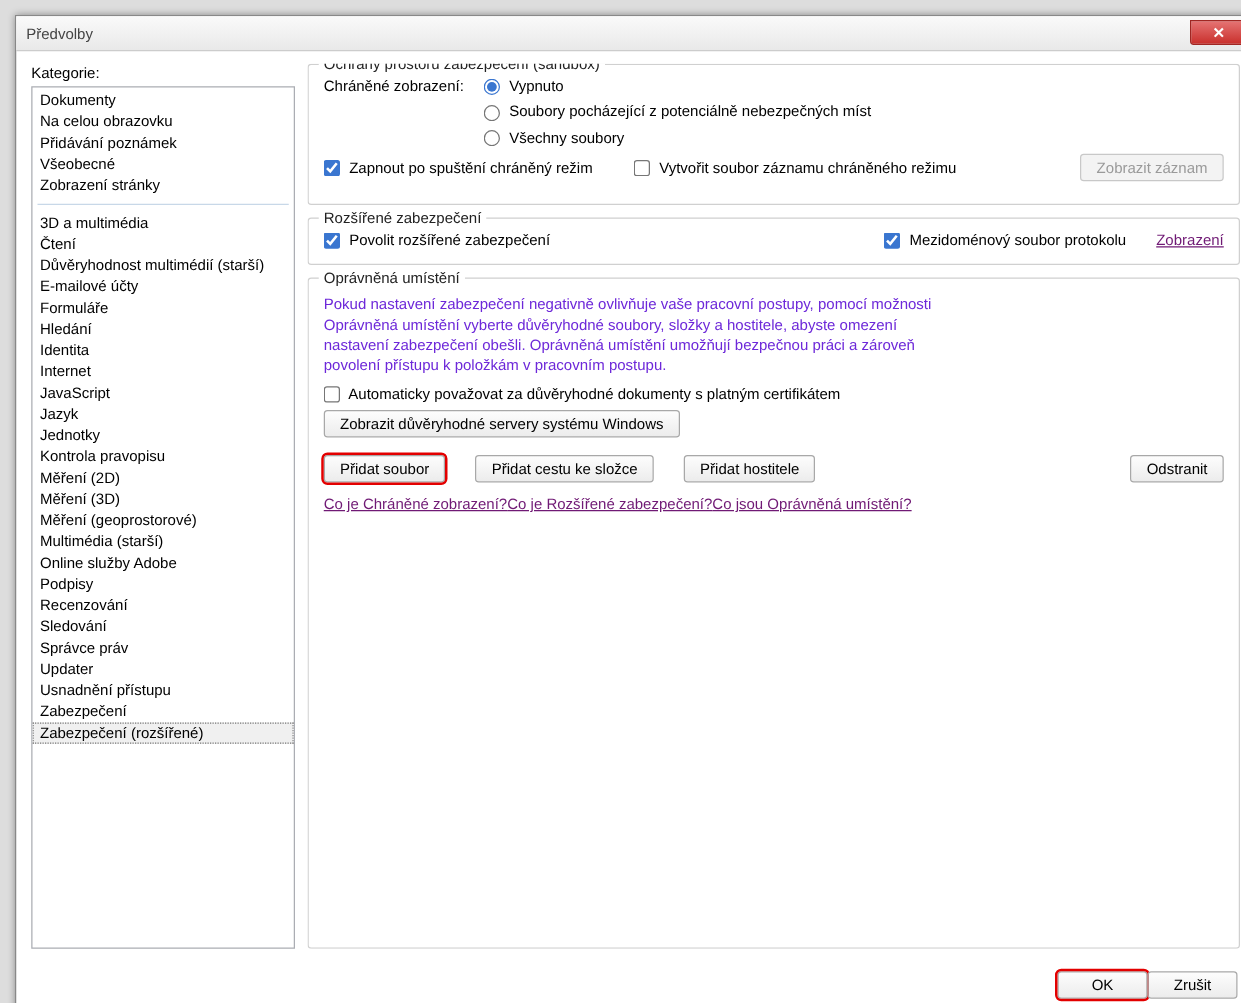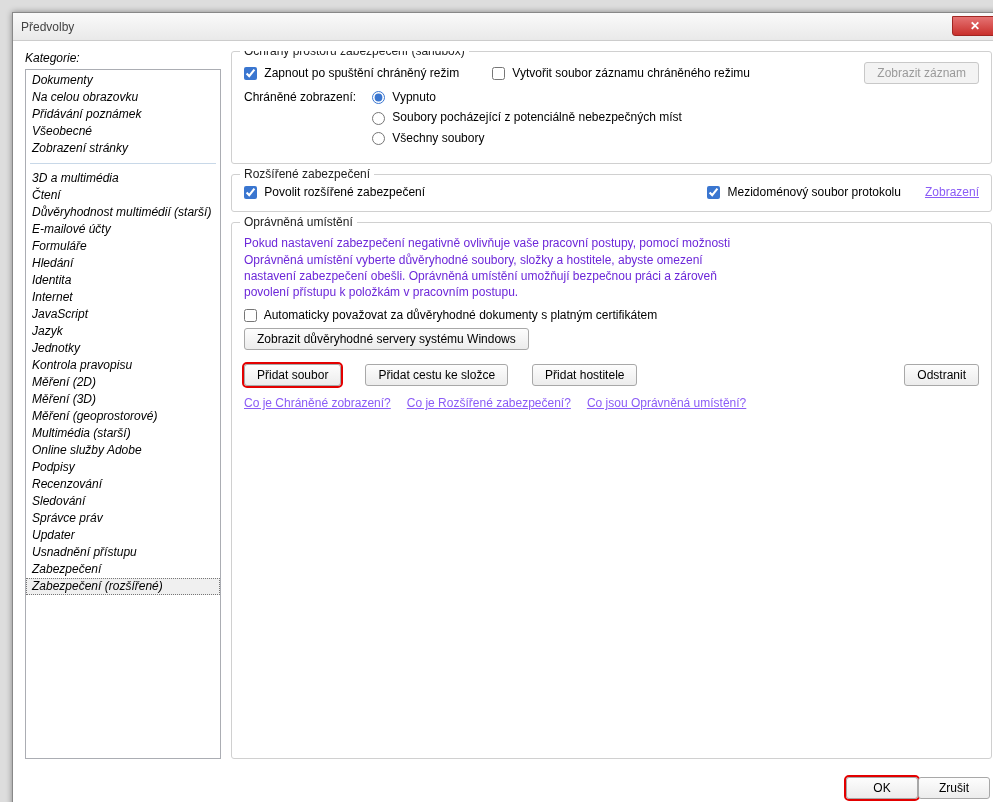--- a/index.html
+++ b/index.html
@@ -50,24 +50,23 @@
     cursor: default;
   }
   .content {
     flex: 1;
     display: flex;
     padding: 10px 12px;
     gap: 10px;
     overflow: hidden;
   }
   .left {
-    width: 196px;
+    width: 211px;
     display: flex;
     flex-direction: column;
-    font-style: italic;
   }
   .categories-label {
     margin-bottom: 4px;
   }
   .categories-box {
     flex: 1;
     border: 1px solid #abadb3;
     background: #fff;
     overflow-y: auto;
     padding: 2px 0;
@@ -136,21 +135,21 @@
     background: #f3f3f3;
     border-color: #c8c8c8;
   }
   .radio-row {
     display: flex;
     align-items: center;
     margin-bottom: 6px;
   }
   .underline { text-decoration: underline; }
   .link {
-    color: #8b5cf6;
+    color: #701a75;
     cursor: default;
   }
   .desc {
     color: #6d28d9;
     line-height: 1.35;
     margin: 2px 0 8px 0;
   }
   .listbox {
     border: 1px solid #abadb3;
     background: #fff;
@@ -170,21 +169,21 @@
   }
   .btn-row {
     display: flex;
     gap: 24px;
     margin-top: 8px;
   }
   .btn-row .spacer { flex: 1; }
   .help-links {
     margin-top: 10px;
     display: flex;
-    gap: 16px;
+    gap: 0;
   }
   .red-box { outline: 2px solid #e30000; outline-offset: 0; }
   .footer {
     display: flex;
     justify-content: flex-end;
     padding: 8px 14px 14px 14px;
   }
   .footer .btn { min-width: 72px; }
 </style>
 </head>
@@ -234,31 +233,20 @@
         <div class="cat-item">Usnadnění přístupu</div>
         <div class="cat-item">Zabezpečení</div>
         <div class="cat-item selected red-box">Zabezpečení (rozšířené)</div>
       </div>
     </div>
 
     <div class="right">
 
       <div class="groupbox">
         <div class="legend">Ochrany prostoru zabezpečení (sandbox)</div>
-        <div class="row">
-          <label style="width:240px;">
-            <input type="checkbox" checked="" style="">
-            <span>Zapnout po spuštění chráněný režim</span>
-          </label>
-          <label style="flex:1;">
-            <input type="checkbox" style="">
-            <span>Vytvořit soubor záznamu chráněného režimu</span>
-          </label>
-          <button class="btn" disabled="">Zobrazit záznam</button>
-        </div>
         <div class="row" style="align-items:flex-start;">
           <div style="width:120px;">Chráněné zobrazení:</div>
           <div>
             <div class="radio-row">
               <label>
                 <input type="radio" name="pv" checked="" style="">
                 <span>Vypnuto</span>
               </label>
             </div>
             <div class="radio-row">
@@ -268,20 +256,31 @@
               </label>
             </div>
             <div class="radio-row" style="margin-bottom:0;">
               <label>
                 <input type="radio" name="pv" style="">
                 <span>Všechny soubory</span>
               </label>
             </div>
           </div>
         </div>
+        <div class="row">
+          <label style="width:240px;">
+            <input type="checkbox" checked="" style="">
+            <span>Zapnout po spuštění chráněný režim</span>
+          </label>
+          <label style="flex:1;">
+            <input type="checkbox" style="">
+            <span>Vytvořit soubor záznamu chráněného režimu</span>
+          </label>
+          <button class="btn" disabled="">Zobrazit záznam</button>
+        </div>
       </div>
 
       <div class="groupbox">
         <div class="legend">Rozšířené zabezpečení</div>
         <div class="row last">
           <label style="flex:1;">
             <input type="checkbox" checked="" style="">
             <span>Povolit rozšířené zabezpečení</span>
           </label>
           <label>

